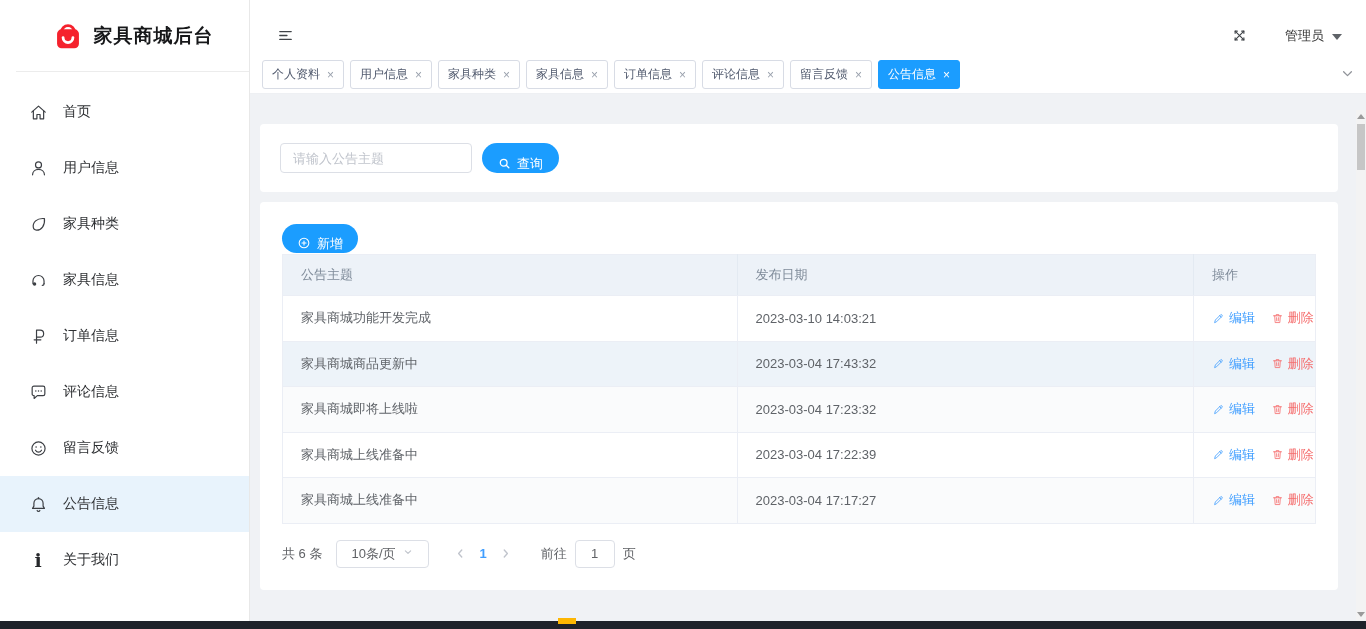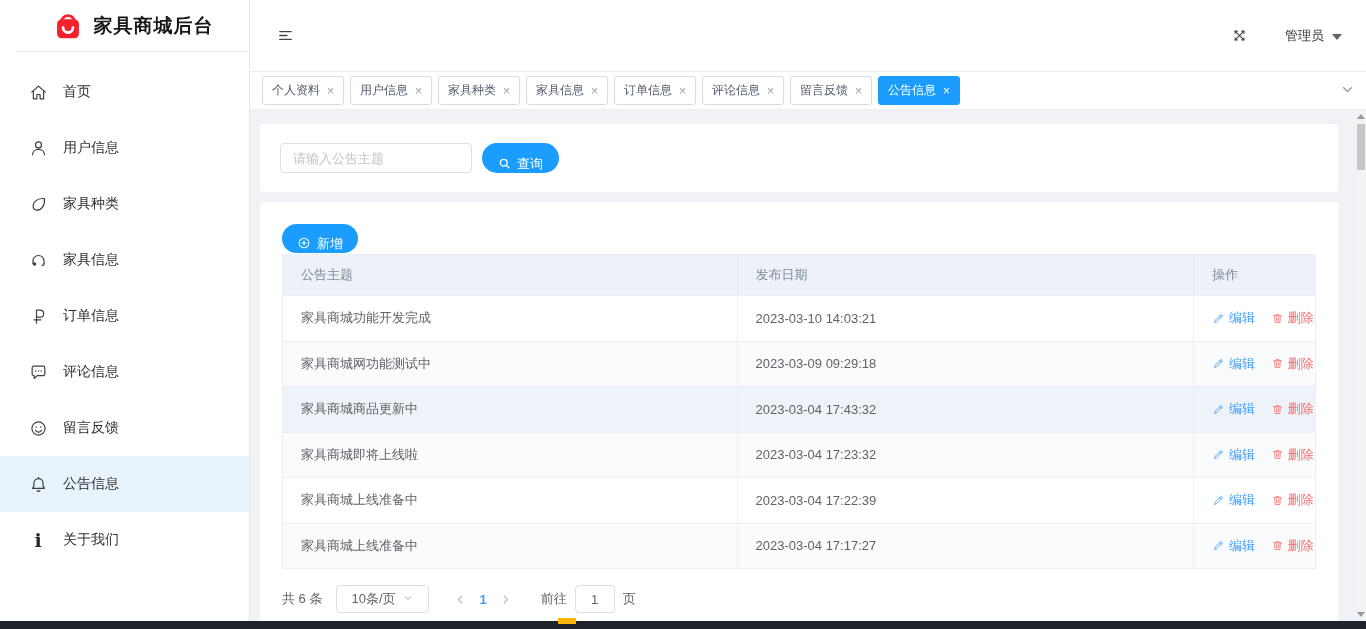--- a/index.html
+++ b/index.html
@@ -3,21 +3,21 @@
 <meta charset="utf-8">
 <style>
   * { margin:0; padding:0; box-sizing:border-box; }
   html,body { width:1366px; height:629px; overflow:hidden;
     font-family:"Liberation Sans","DejaVu Sans",sans-serif; background:#fff; }
   .screen { position:relative; width:1366px; height:629px; background:#f0f2f5; }
 
   
   .sidebar { position:absolute; left:0; top:0; bottom:0; width:250px; background:#fff;
     border-right:1px solid #e8e8e8; z-index:5; }
-  .logo { height:52px; display:flex; align-items:center; justify-content:center; gap:10px;
+  .logo { height:72px; display:flex; align-items:center; justify-content:center; gap:10px;
     border-bottom:1px solid #ececec;margin-left:16px; }
   .logo-icon svg { display:block; }
   .logo-title { font-size:19px; font-weight:bold; color:#17181a; letter-spacing:1px; }
   .menu { padding-top:12px; }
   .menu-item { height:56px; display:flex; align-items:center; gap:15px; padding-left:28px;
     font-size:14px; color:#2e3033; cursor:pointer; }
   .menu-item.active { background:#e8f3fc; }
   .mi-icon { width:20px; height:20px; display:flex; align-items:center; justify-content:center; }
   .mi-icon svg { display:block; }
   .info-i { font-family:"DejaVu Serif","Liberation Serif",serif; font-weight:bold;
@@ -27,21 +27,21 @@
   .topbar { position:absolute; left:250px; right:0; top:0; height:72px; background:#fff;
     border-bottom:1px solid #ececec; display:flex; align-items:center; z-index:4; }
   .fold { margin-left:27px; cursor:pointer; display:flex; }
   .top-right { margin-left:auto; display:flex; align-items:center; gap:38px; padding-right:24px; }
   .fs-icon { cursor:pointer; display:flex; }
   .admin { display:flex; align-items:center; gap:8px; cursor:pointer; font-size:13px; color:#333; }
   .caret { width:0; height:0; border-left:5px solid transparent; border-right:5px solid transparent;
     border-top:6px solid #5f6368; margin-top:2px; }
 
   
-  .tabbar { position:absolute; left:250px; right:0; top:72px; height:38px; background:#fff;
+  .tabbar { position:absolute; left:250px; right:0; top:56px; height:38px; background:#fff;
     border-bottom:1px solid #eef0f3; display:flex; align-items:center; gap:6px;
     padding:0 34px 0 12px; z-index:4; }
   .tab { display:inline-flex; align-items:center; gap:7px; border:1px solid #d8dce5;
     border-radius:3px; background:#fff; padding:5px 9px; font-size:12px; color:#515a6e;
     cursor:pointer; white-space:nowrap; }
   .tab .x { color:#9aa1ad; font-size:12px; line-height:1; }
   .tab.active { background:var(--accent,#1b9dff); border-color:var(--accent,#1b9dff); color:#fff; }
   .tab.active .x { color:#fff; }
   .tab-chevron { position:absolute; right:10px; top:9px; cursor:pointer; display:flex; }
 
@@ -334,44 +334,20 @@
                     <svg width="13" height="13" viewBox="0 0 24 24" fill="none" stroke="currentColor" stroke-width="1.5" stroke-linecap="round" stroke-linejoin="round">
                       <path d="M4.5 7 h15 M9.5 7 V4.8 h5 V7 M6.8 7 l.9 12.5 h8.6 L17.2 7"></path>
                       <path d="M10.3 10.5 l.3 5.8 M13.7 10.5 l-.3 5.8"></path>
                     </svg>
                   </span>
         <span class="op-label">删除</span>
       </span>
     </td>
   </tr>
 
-  <tr class="trow stripe">
-    <td class="c-subject">家具商城网功能测试中</td>
-    <td class="c-date">2023-03-09 09:29:18</td>
-    <td class="c-ops">
-      <span class="op edit">
-        <span class="op-ic">
-                    <svg width="13" height="13" viewBox="0 0 24 24" fill="none" stroke="currentColor" stroke-width="1.5" stroke-linecap="round" stroke-linejoin="round">
-                      <path d="M5 19 l1.2-4.2 L15.6 5.4 a1.9 1.9 0 0 1 2.7 2.7 L8.9 17.5 Z"></path>
-                      <path d="M14.2 6.8 l2.7 2.7"></path>
-                    </svg>
-                  </span>
-        <span class="op-label">编辑</span>
-      </span>
-      <span class="op del">
-        <span class="op-ic">
-                    <svg width="13" height="13" viewBox="0 0 24 24" fill="none" stroke="currentColor" stroke-width="1.5" stroke-linecap="round" stroke-linejoin="round">
-                      <path d="M4.5 7 h15 M9.5 7 V4.8 h5 V7 M6.8 7 l.9 12.5 h8.6 L17.2 7"></path>
-                      <path d="M10.3 10.5 l.3 5.8 M13.7 10.5 l-.3 5.8"></path>
-                    </svg>
-                  </span>
-        <span class="op-label">删除</span>
-      </span>
-    </td>
-  </tr>
 
   <tr class="trow hl">
     <td class="c-subject">家具商城商品更新中</td>
     <td class="c-date">2023-03-04 17:43:32</td>
     <td class="c-ops">
       <span class="op edit">
         <span class="op-ic">
                     <svg width="13" height="13" viewBox="0 0 24 24" fill="none" stroke="currentColor" stroke-width="1.5" stroke-linecap="round" stroke-linejoin="round">
                       <path d="M5 19 l1.2-4.2 L15.6 5.4 a1.9 1.9 0 0 1 2.7 2.7 L8.9 17.5 Z"></path>
                       <path d="M14.2 6.8 l2.7 2.7"></path>

